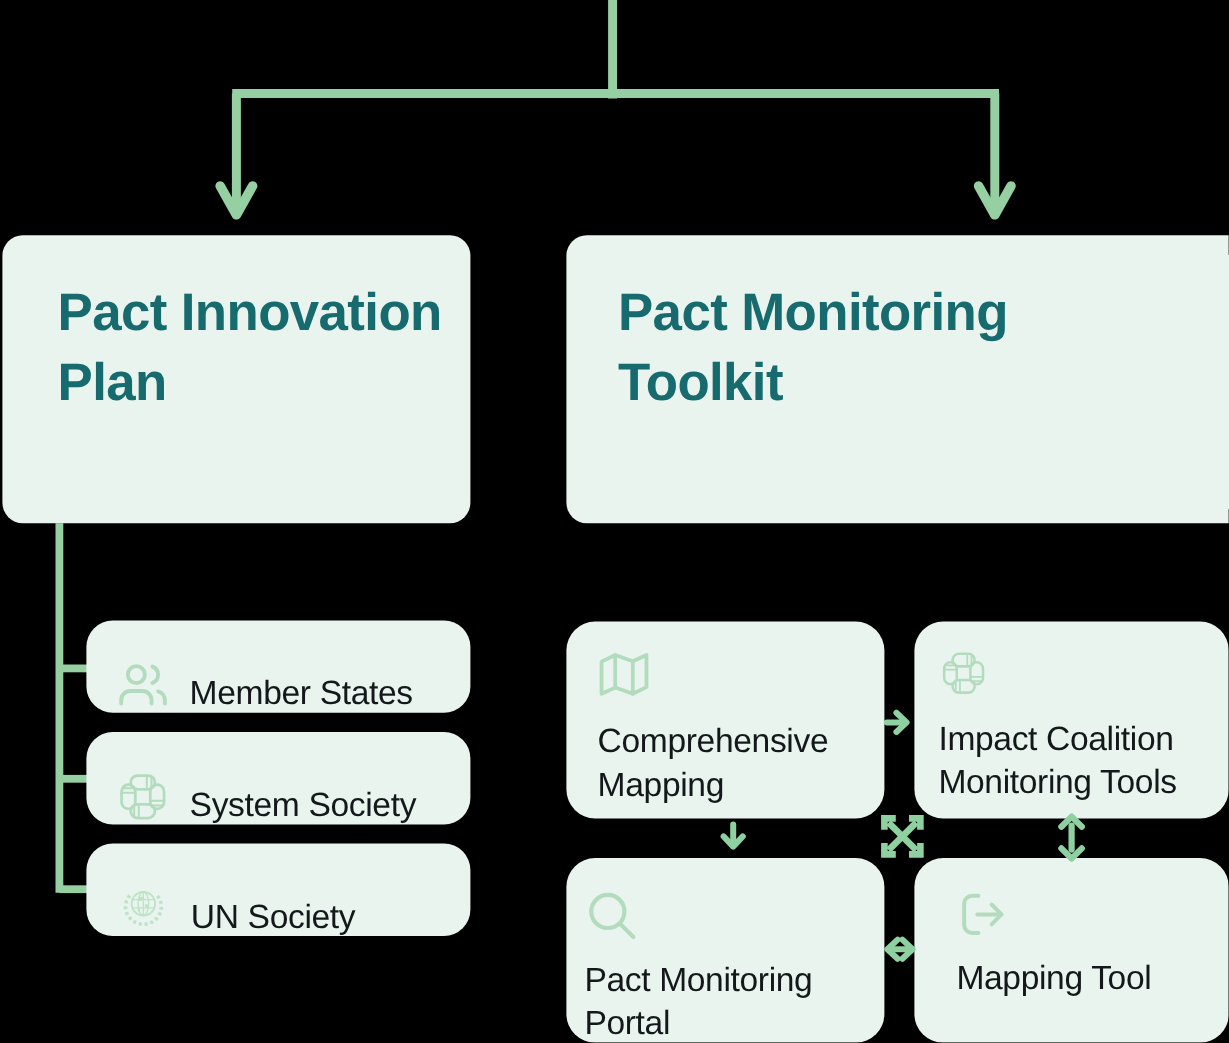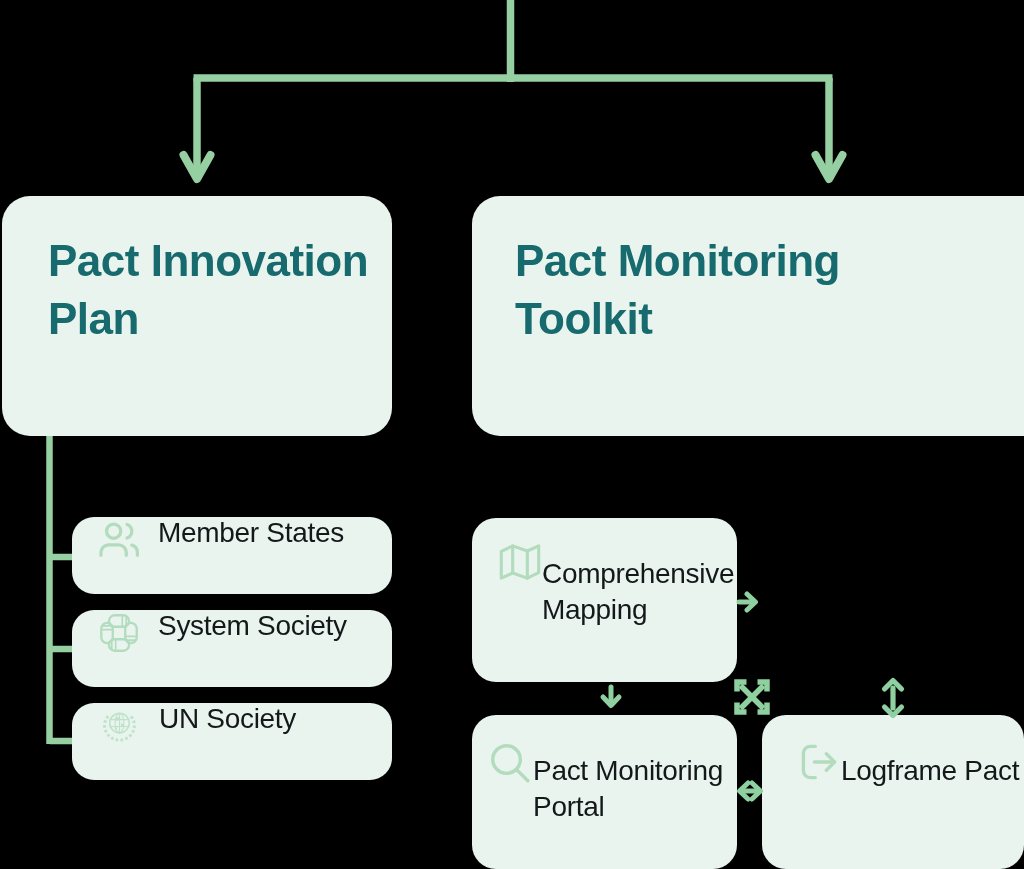--- a/index.html
+++ b/index.html
@@ -16,40 +16,40 @@
   html,body{background:var(--background)}
   .canvas{
     position:relative;width:1024px;height:869px;overflow:hidden;
     background:var(--background);
     font-family:"Liberation Sans","DejaVu Sans",sans-serif;
   }
   .bg-lines{position:absolute;left:0;top:0;z-index:0}
   .card{
     position:absolute;background:var(--card-bg);z-index:1;
   }
-  .big-card{border-radius:28px;padding-top:36px}
+  .big-card{border-radius:17px;padding-top:36px}
   .card-title{
     color:var(--title-teal);font-weight:700;font-size:44px;line-height:1.31;
     letter-spacing:-.5px;width:340px;
   }
   #plan-card{left:2px;top:196px;width:390px;height:240px;padding-left:46px}
   #toolkit-card{left:472px;top:196px;width:616px;height:240px;padding-left:43px}
 
   .plan-item{
     left:72px;width:320px;height:77px;border-radius:22px;
-    display:flex;align-items:flex-start;padding-left:24px;gap:16px;
+    display:flex;align-items:flex-end;padding-left:24px;gap:16px;
   }
   #plan-item-0{top:517px}
   #plan-item-1{top:610px}
   #plan-item-2{top:703px}
   .item-label{
     color:var(--label-text);font-size:28px;letter-spacing:-.3px;white-space:nowrap;
   }
 
-  .grid-card{border-radius:24px;display:flex;flex-direction:row}
+  .grid-card{border-radius:24px;display:flex;flex-direction:column}
   #cell-0{left:472px;top:518px;width:265px;height:164px;padding:22px 0 0 26px}
   #cell-1{left:762px;top:518px;width:262px;height:164px;padding:22px 0 0 20px}
   #cell-2{left:472px;top:715px;width:265px;height:154px;padding:25px 0 16px 15px}
   #cell-3{left:762px;top:715px;width:262px;height:154px;padding:25px 0 0 35px}
   .cell-label{
     color:var(--label-text);font-size:28px;line-height:1.28;letter-spacing:-.3px;
   }
   #cell-0 .cell-label{margin-top:16px;width:228px}
   #cell-1 .cell-label{margin-top:16px;width:242px}
   #cell-2 .cell-label{margin-top:13px;width:235px}
@@ -132,36 +132,42 @@
 
   <div class="card grid-card" id="cell-0">
     <svg class="icon" width="44" height="44" viewBox="0 0 24 24" fill="none" stroke="currentColor" stroke-width="1.7" stroke-linecap="round" stroke-linejoin="round">
       <polygon points="1.8 6.2 8 3.2 16 6 22.2 3.2 22.2 17.8 16 20.8 8 18 1.8 20.8"></polygon>
       <line x1="8" y1="3.2" x2="8" y2="18"></line>
       <line x1="16" y1="6" x2="16" y2="20.8"></line>
     </svg>
     <div class="cell-label">Comprehensive Mapping</div>
   </div>
 
+  <div class="card grid-card" id="cell-1">
+    <svg class="icon" width="42" height="42" viewBox="0 0 48 48">
+      <use href="#hands-pinwheel"></use>
+    </svg>
+    <div class="cell-label">Impact Coalition Monitoring Tools</div>
+  </div>
 
   <div class="card grid-card" id="cell-2">
     <svg class="icon" width="46" height="46" viewBox="0 0 24 24" fill="none" stroke="currentColor" stroke-width="1.8" stroke-linecap="round">
       <circle cx="10.2" cy="10.2" r="7.2"></circle>
       <line x1="15.6" y1="15.6" x2="21.3" y2="21.3"></line>
     </svg>
     <div class="cell-label">Pact Monitoring Portal</div>
   </div>
 
   <div class="card grid-card" id="cell-3">
     <svg class="icon" width="44" height="44" viewBox="0 0 24 24" fill="none" stroke="currentColor" stroke-width="1.8" stroke-linecap="round" stroke-linejoin="round">
       <path d="M10 3.5 H7.2 A3.7 3.7 0 0 0 3.5 7.2 V16.8 A3.7 3.7 0 0 0 7.2 20.5 H10"></path>
       <path d="M9.5 12 H20.5"></path>
       <path d="M16 7.5 L20.5 12 L16 16.5"></path>
     </svg>
-    <div class="cell-label">Logframe Pact</div>
+    <div class="cell-label">Mapping Tool</div>
   </div>
 
   <svg class="arrow" style="left:736px;top:591px" width="24" height="22" viewBox="0 0 24 22" fill="none" stroke="currentColor" stroke-width="5" stroke-linecap="round" stroke-linejoin="round">
     <path d="M3 11 H17"></path>
       <path d="M11 3 L19.5 11 L11 19"></path>
   </svg>
 
   <svg class="arrow" style="left:599px;top:684px" width="24" height="26" viewBox="0 0 24 26" fill="none" stroke="currentColor" stroke-width="5" stroke-linecap="round" stroke-linejoin="round">
     <path d="M12 3 V19"></path>
       <path d="M4 13 L12 21.5 L20 13"></path>

